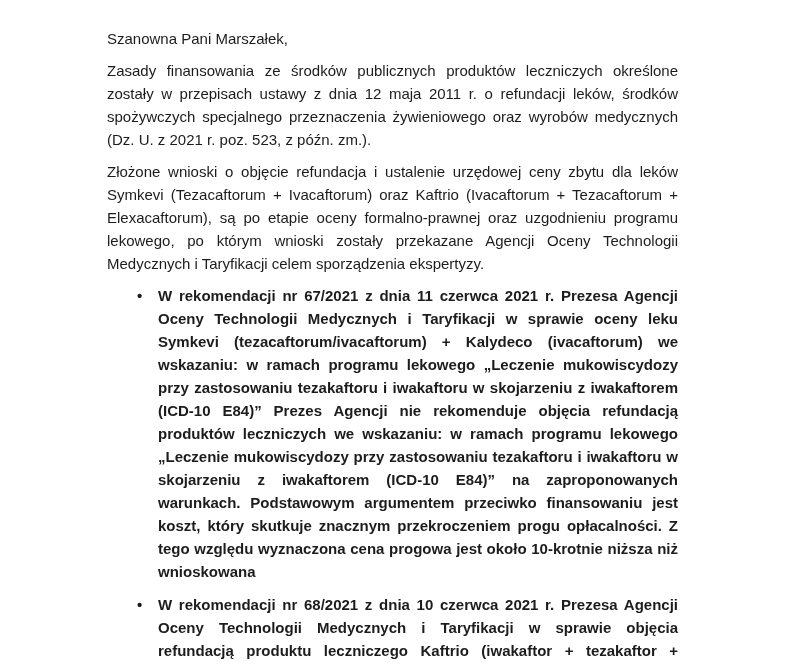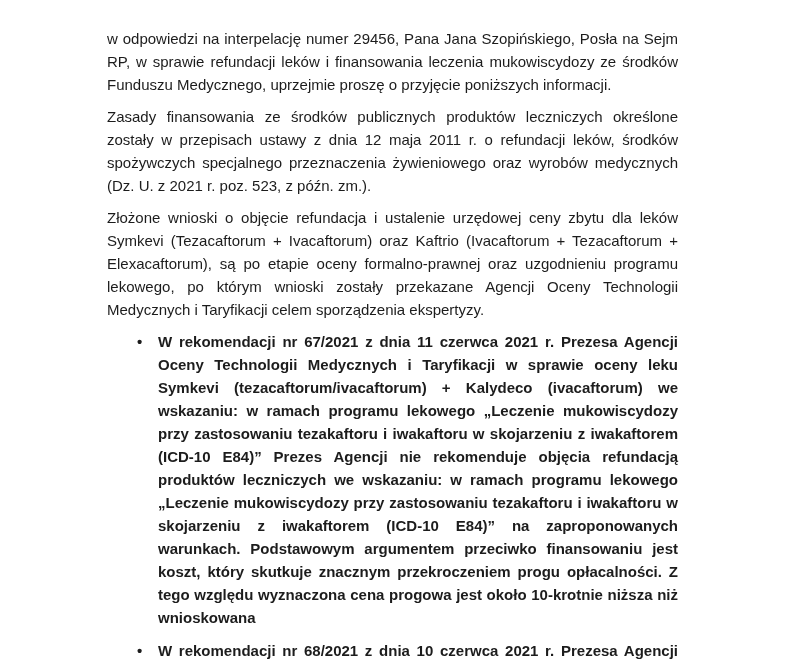--- a/index.html
+++ b/index.html
@@ -46,22 +46,22 @@
     left: -21px;
     top: 0;
     font-size: 15px;
     color: #1c1c1c;
   }
 </style>
 </head>
 <body>
 
 <div class="page">
+  <p class="salutation">Szanowna Pani Marszałek,</p>
 
-  <p>w odpowiedzi na interpelację numer 29456, Pana Jana Szopińskiego, Posła na Sejm RP, w sprawie refundacji leków i finansowania leczenia mukowiscydozy ze środków Funduszu Medycznego, uprzejmie proszę o przyjęcie poniższych informacji.</p>
 
   <p>Zasady finansowania ze środków publicznych produktów leczniczych określone zostały w przepisach ustawy z dnia 12 maja 2011 r. o refundacji leków, środków spożywczych specjalnego przeznaczenia żywieniowego oraz wyrobów medycznych (Dz. U. z 2021 r. poz. 523, z późn. zm.).</p>
 
   <p>Złożone wnioski o objęcie refundacja i ustalenie urzędowej ceny zbytu dla leków Symkevi (Tezacaftorum + Ivacaftorum) oraz Kaftrio (Ivacaftorum + Tezacaftorum + Elexacaftorum), są po etapie oceny formalno-prawnej oraz uzgodnieniu programu lekowego, po którym wnioski zostały przekazane Agencji Oceny Technologii Medycznych i Taryfikacji celem sporządzenia ekspertyzy.</p>
 
   <ul class="bullets">
     <li>W rekomendacji nr 67/2021 z dnia 11 czerwca 2021 r. Prezesa Agencji Oceny Technologii Medycznych i Taryfikacji w sprawie oceny leku Symkevi (tezacaftorum/ivacaftorum) + Kalydeco (ivacaftorum) we wskazaniu: w ramach programu lekowego „Leczenie mukowiscydozy przy zastosowaniu tezakaftoru i iwakaftoru w skojarzeniu z iwakaftorem (ICD-10 E84)” Prezes Agencji nie rekomenduje objęcia refundacją produktów leczniczych we wskazaniu: w ramach programu lekowego „Leczenie mukowiscydozy przy zastosowaniu tezakaftoru i iwakaftoru w skojarzeniu z iwakaftorem (ICD-10 E84)” na zaproponowanych warunkach. Podstawowym argumentem przeciwko finansowaniu jest koszt, który skutkuje znacznym przekroczeniem progu opłacalności. Z tego względu wyznaczona cena progowa jest około 10-krotnie niższa niż wnioskowana</li>
     <li>W rekomendacji nr 68/2021 z dnia 10 czerwca 2021 r. Prezesa Agencji Oceny Technologii Medycznych i Taryfikacji w sprawie objęcia refundacją produktu leczniczego Kaftrio (iwakaftor + tezakaftor + eleksakaftor) i Kalydeco (iwakaftor) w ramach programu lekowego „Leczenie mukowiscydozy przy zastosowaniu iwakaftoru w skojarzeniu z tezakaftorem i eleksakaftorem” u pacjentów w wieku</li>
   </ul>
 </div>

